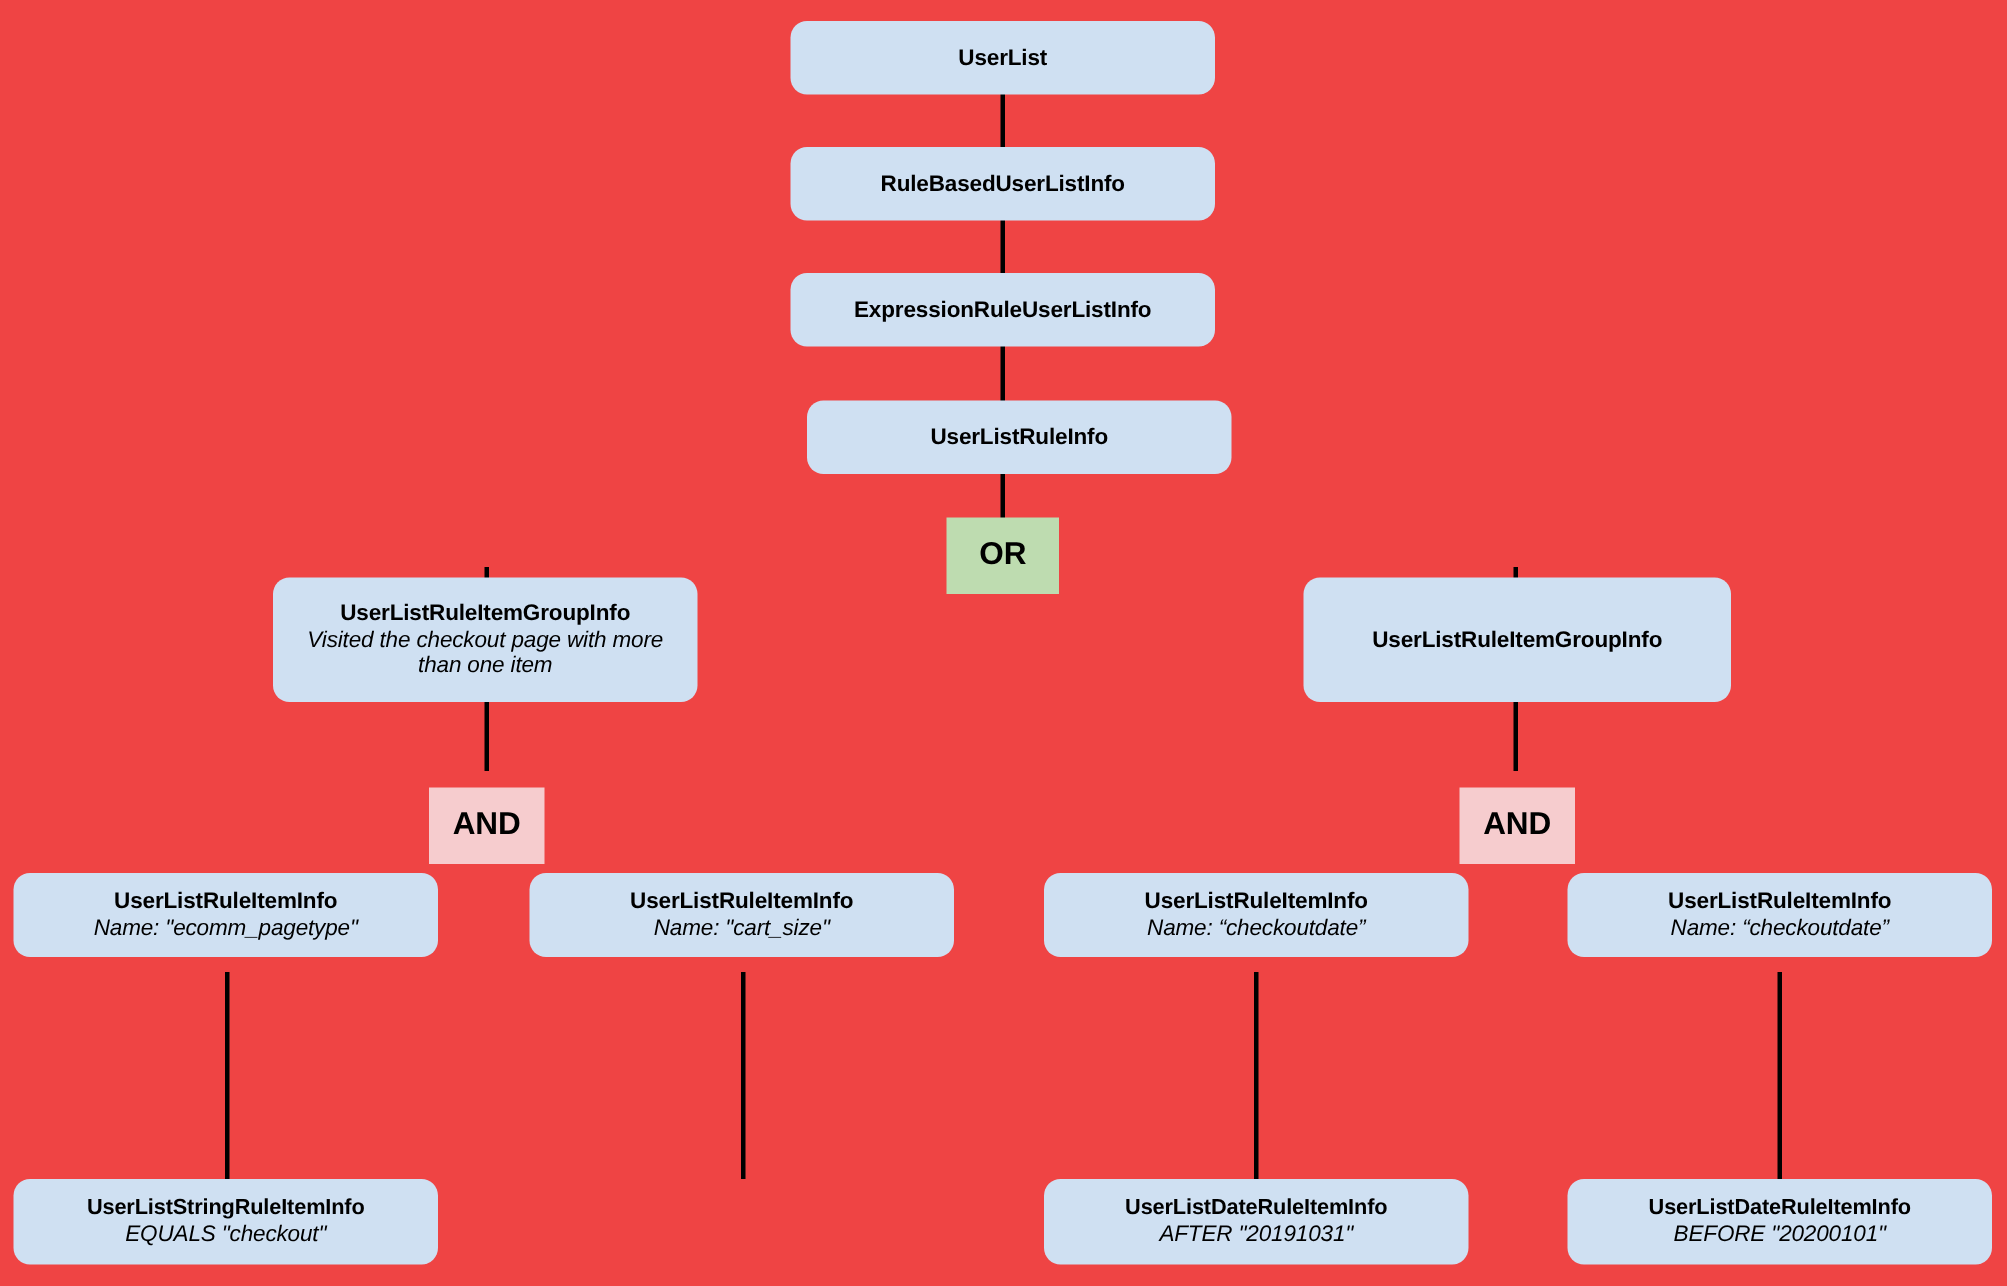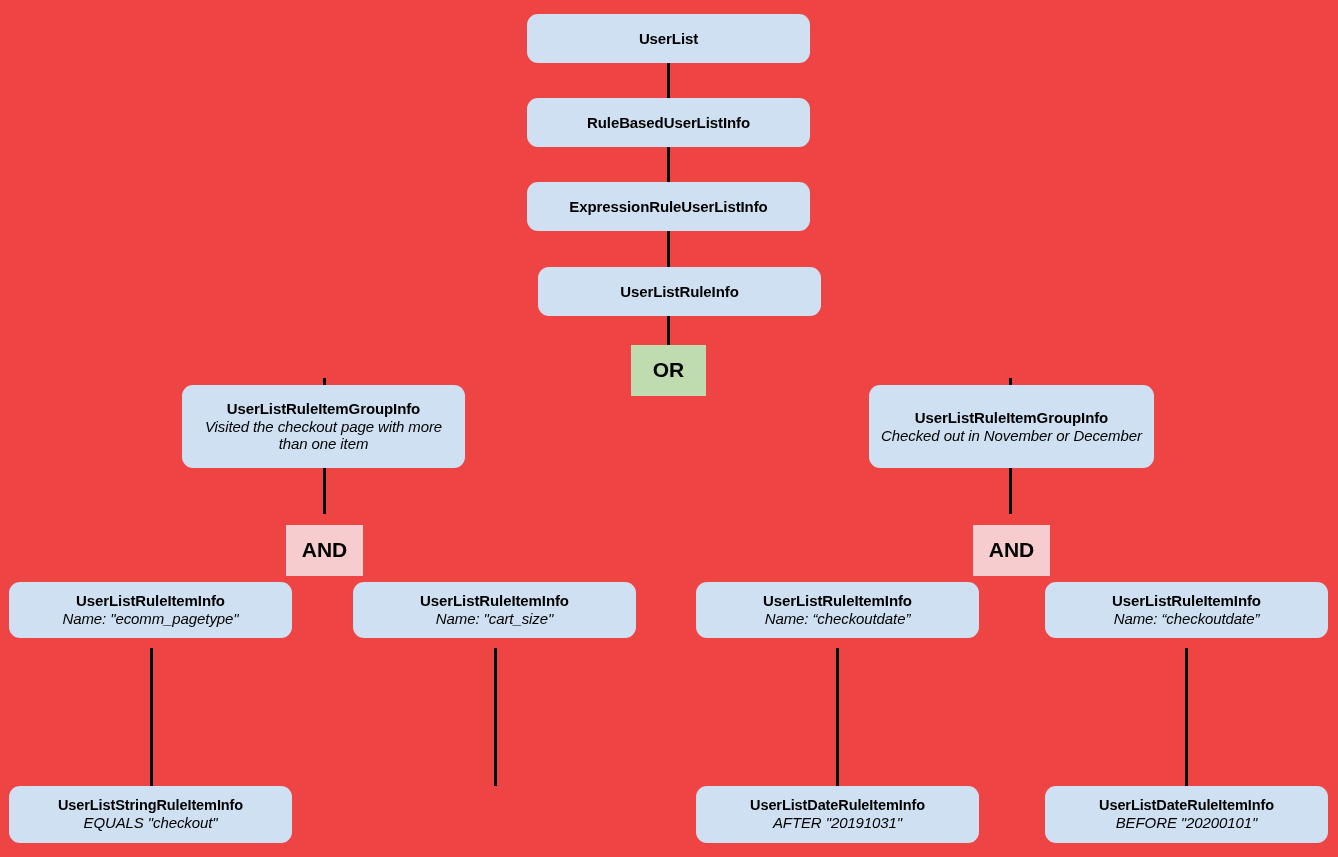--- a/index.html
+++ b/index.html
@@ -104,21 +104,20 @@
     <div class="oplabel">OR</div>
   </div>
 
   <div class="node box" style="left:182px; top:385px; width:283px; height:83px;">
     <div class="title">UserListRuleItemGroupInfo</div>
     <div class="desc">Visited the checkout page with more than one item</div>
   </div>
 
   <div class="node box" style="left:869px; top:385px; width:285px; height:83px;">
     <div class="title">UserListRuleItemGroupInfo</div>
-    <div class="desc">Checked out in November or December</div>
   </div>
 
   <div class="node op and" style="left:286px; top:512px; width:77px; height:51px;">
     <div class="oplabel">AND</div>
   </div>
 
   <div class="node op and" style="left:973px; top:512px; width:77px; height:51px;">
     <div class="oplabel">AND</div>
   </div>
 

